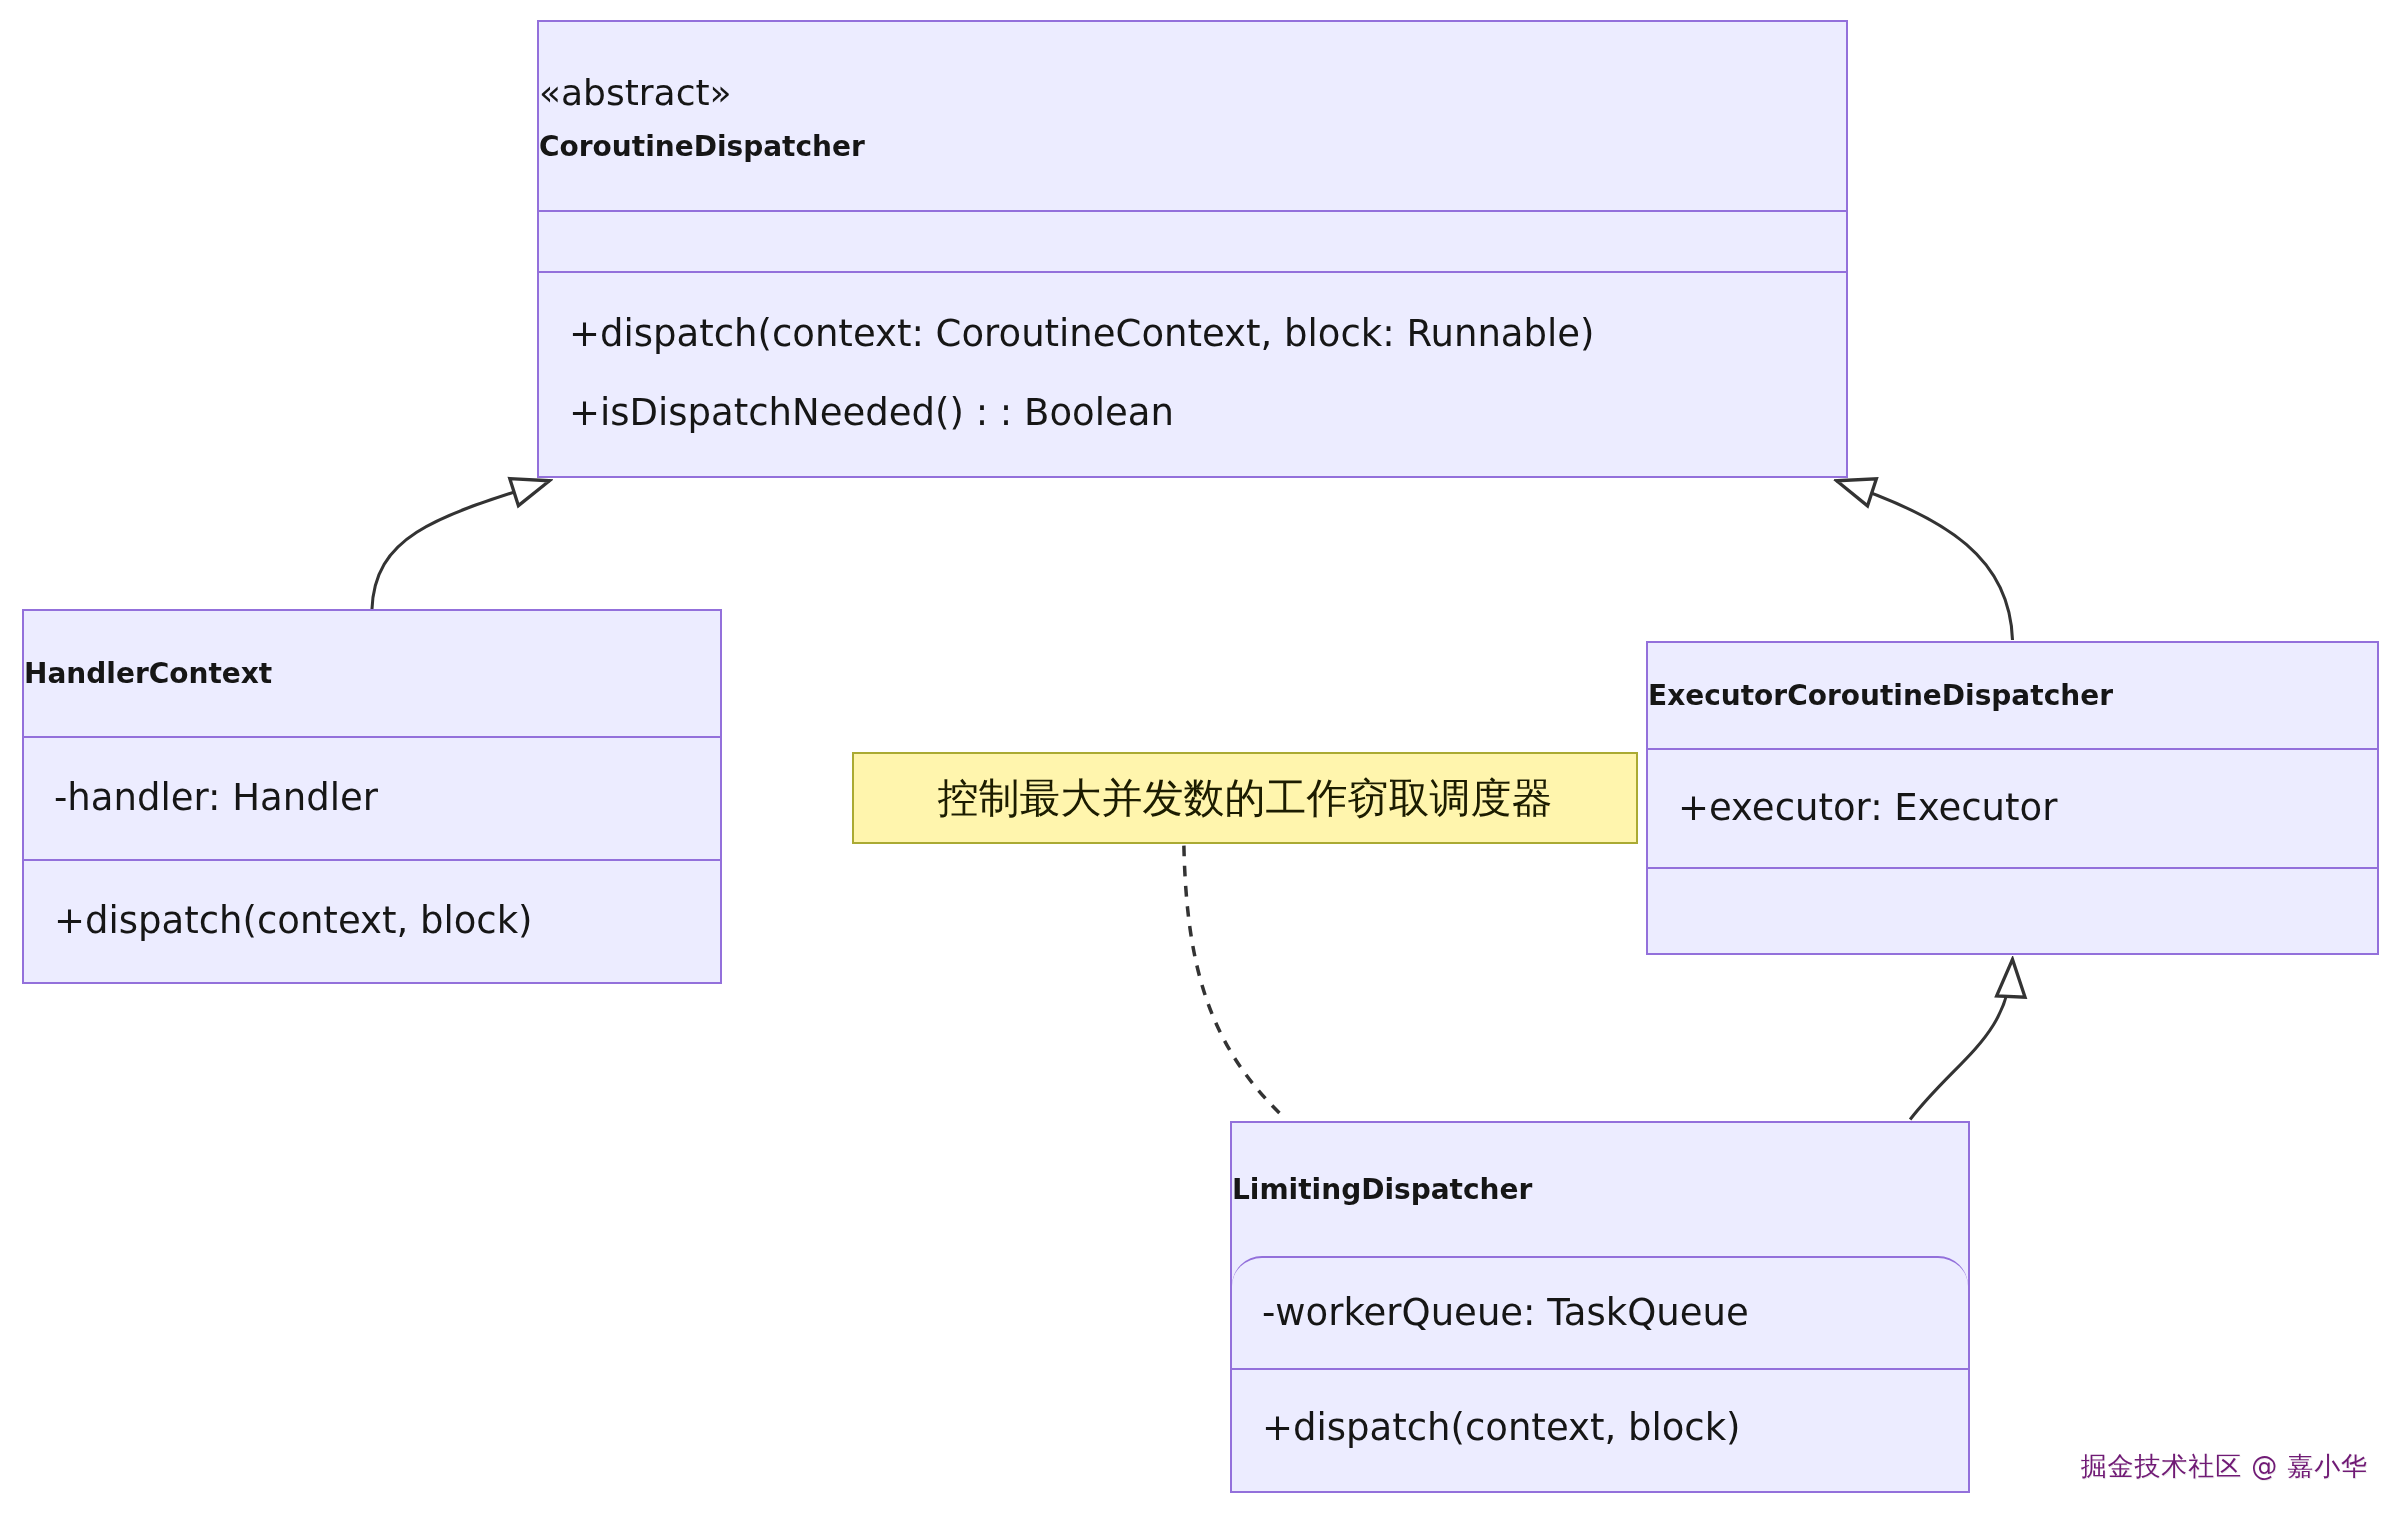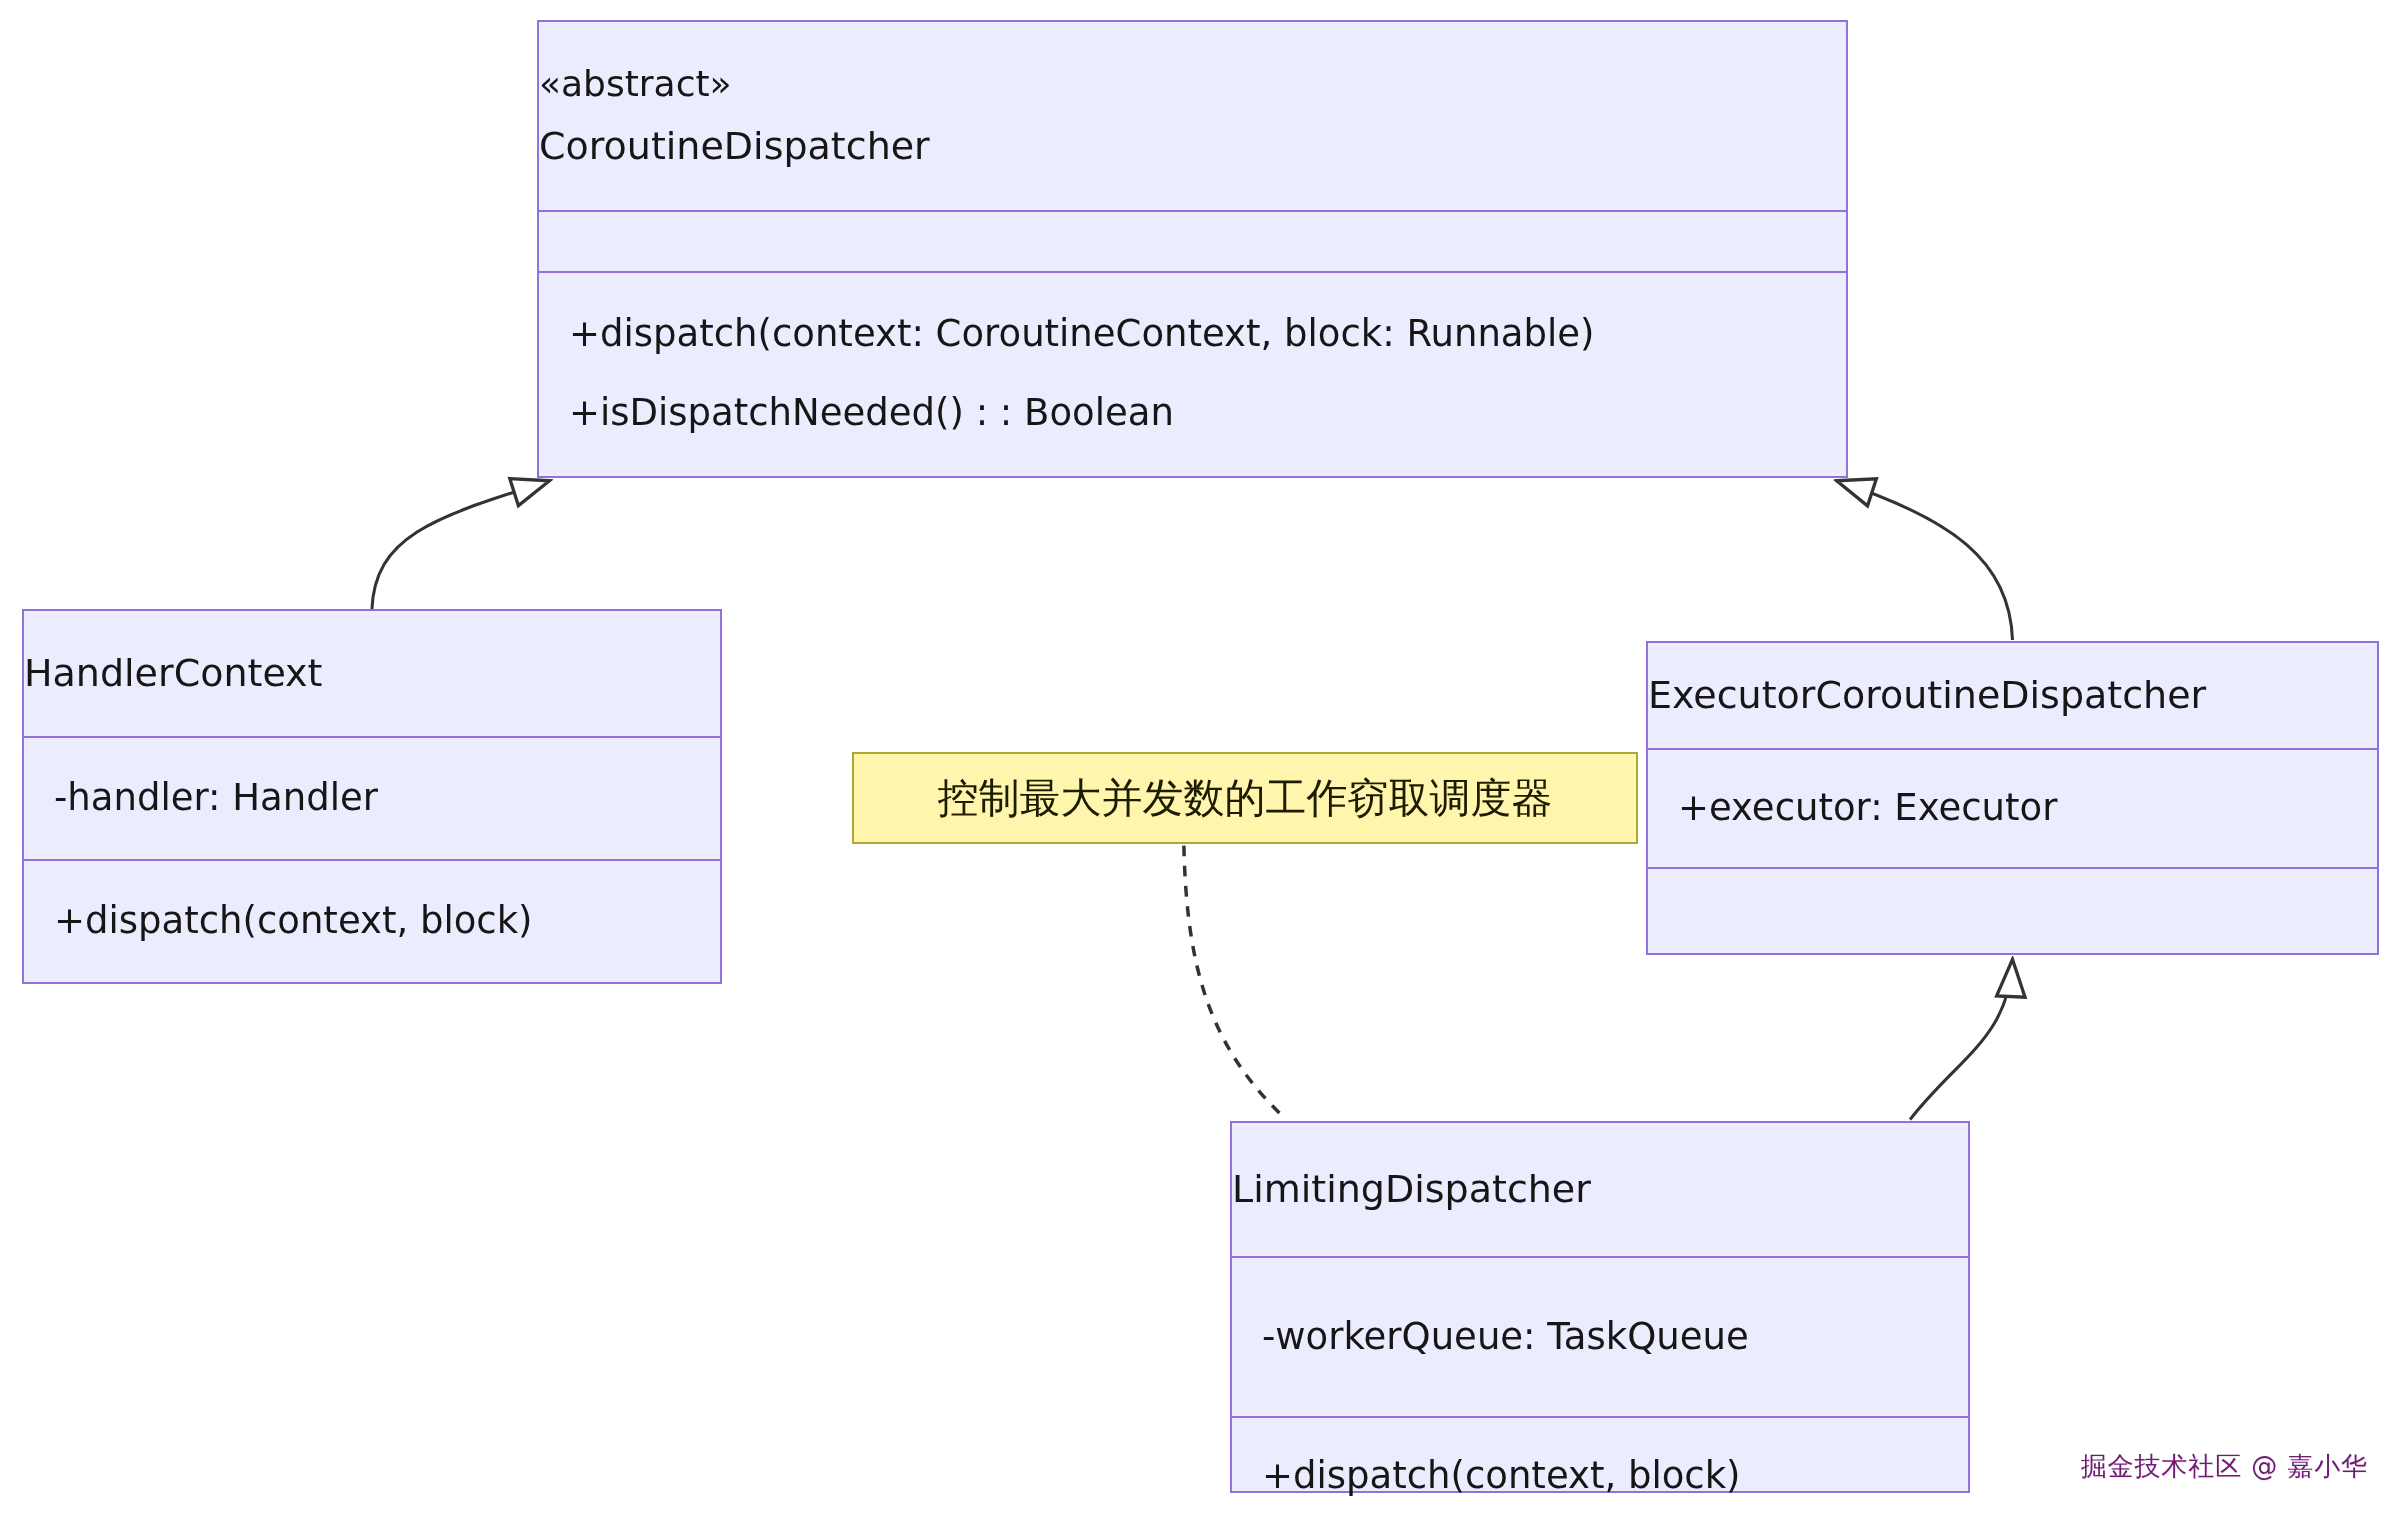--- a/index.html
+++ b/index.html
@@ -35,21 +35,21 @@
     line-height: 1.7;
   }
   .compartment + .compartment { border-top: 2.6px solid #9370DB; }
   .title-compartment {
     flex-direction: column;
     justify-content: center;
     align-items: flex-start;
     text-align: center;
   }
   .annotation { font-size: 36px; }
-  .class-name { font-weight: normal; font-size: 38px; }
+  .class-name { font-weight: bold; font-size: 28px; }
   .member-compartment { padding-left: 30px; padding-right: 17.5px; }
   .members-col { flex-direction: column; justify-content: center; align-items: flex-start; }
   .member { white-space: nowrap; }
 
   .note {
     position: absolute;
     background: #FFF5AD;
     border: 2.6px solid #AAAA33;
     box-sizing: border-box;
     display: flex;
@@ -119,21 +119,21 @@
     <div class="compartment member-compartment" style="height:119px;">
       <div class="member">+executor: Executor</div>
     </div>
     <div class="compartment member-compartment" style="height:64px;"></div>
   </div>
 
   <div class="uml-class" style="left:1230px; top:1121px; width:740px; height:372px;">
     <div class="compartment title-compartment" style="height:133px;">
       <div class="class-name">LimitingDispatcher</div>
     </div>
-    <div class="compartment member-compartment" style="height:160px;">
+    <div class="compartment member-compartment" style="height:112px;border-radius:30px;">
       <div class="member">-workerQueue: TaskQueue</div>
     </div>
     <div class="compartment member-compartment" style="height:118px;">
       <div class="member">+dispatch(context, block)</div>
     </div>
   </div>
 
   <div class="note" style="left:852px; top:752px; width:786px; height:92px;">
     <span>控制最大并发数的工作窃取调度器</span>
   </div>

